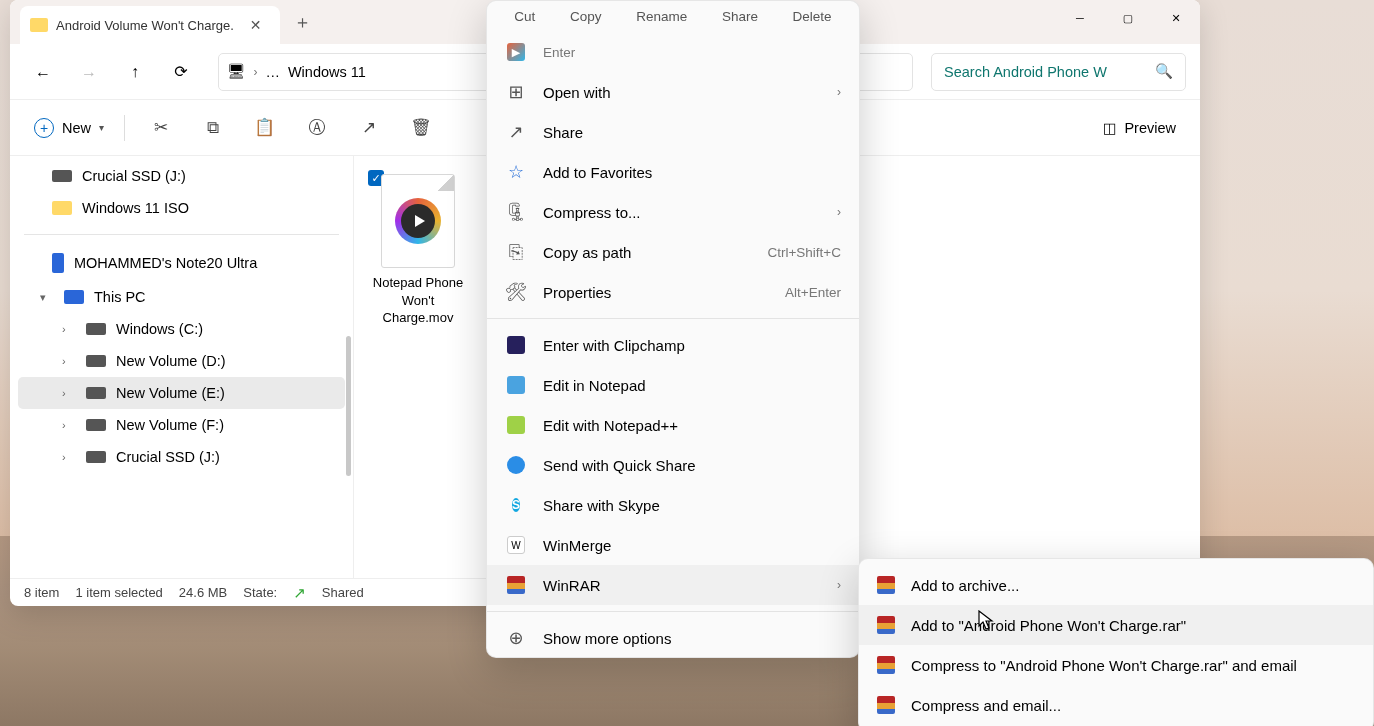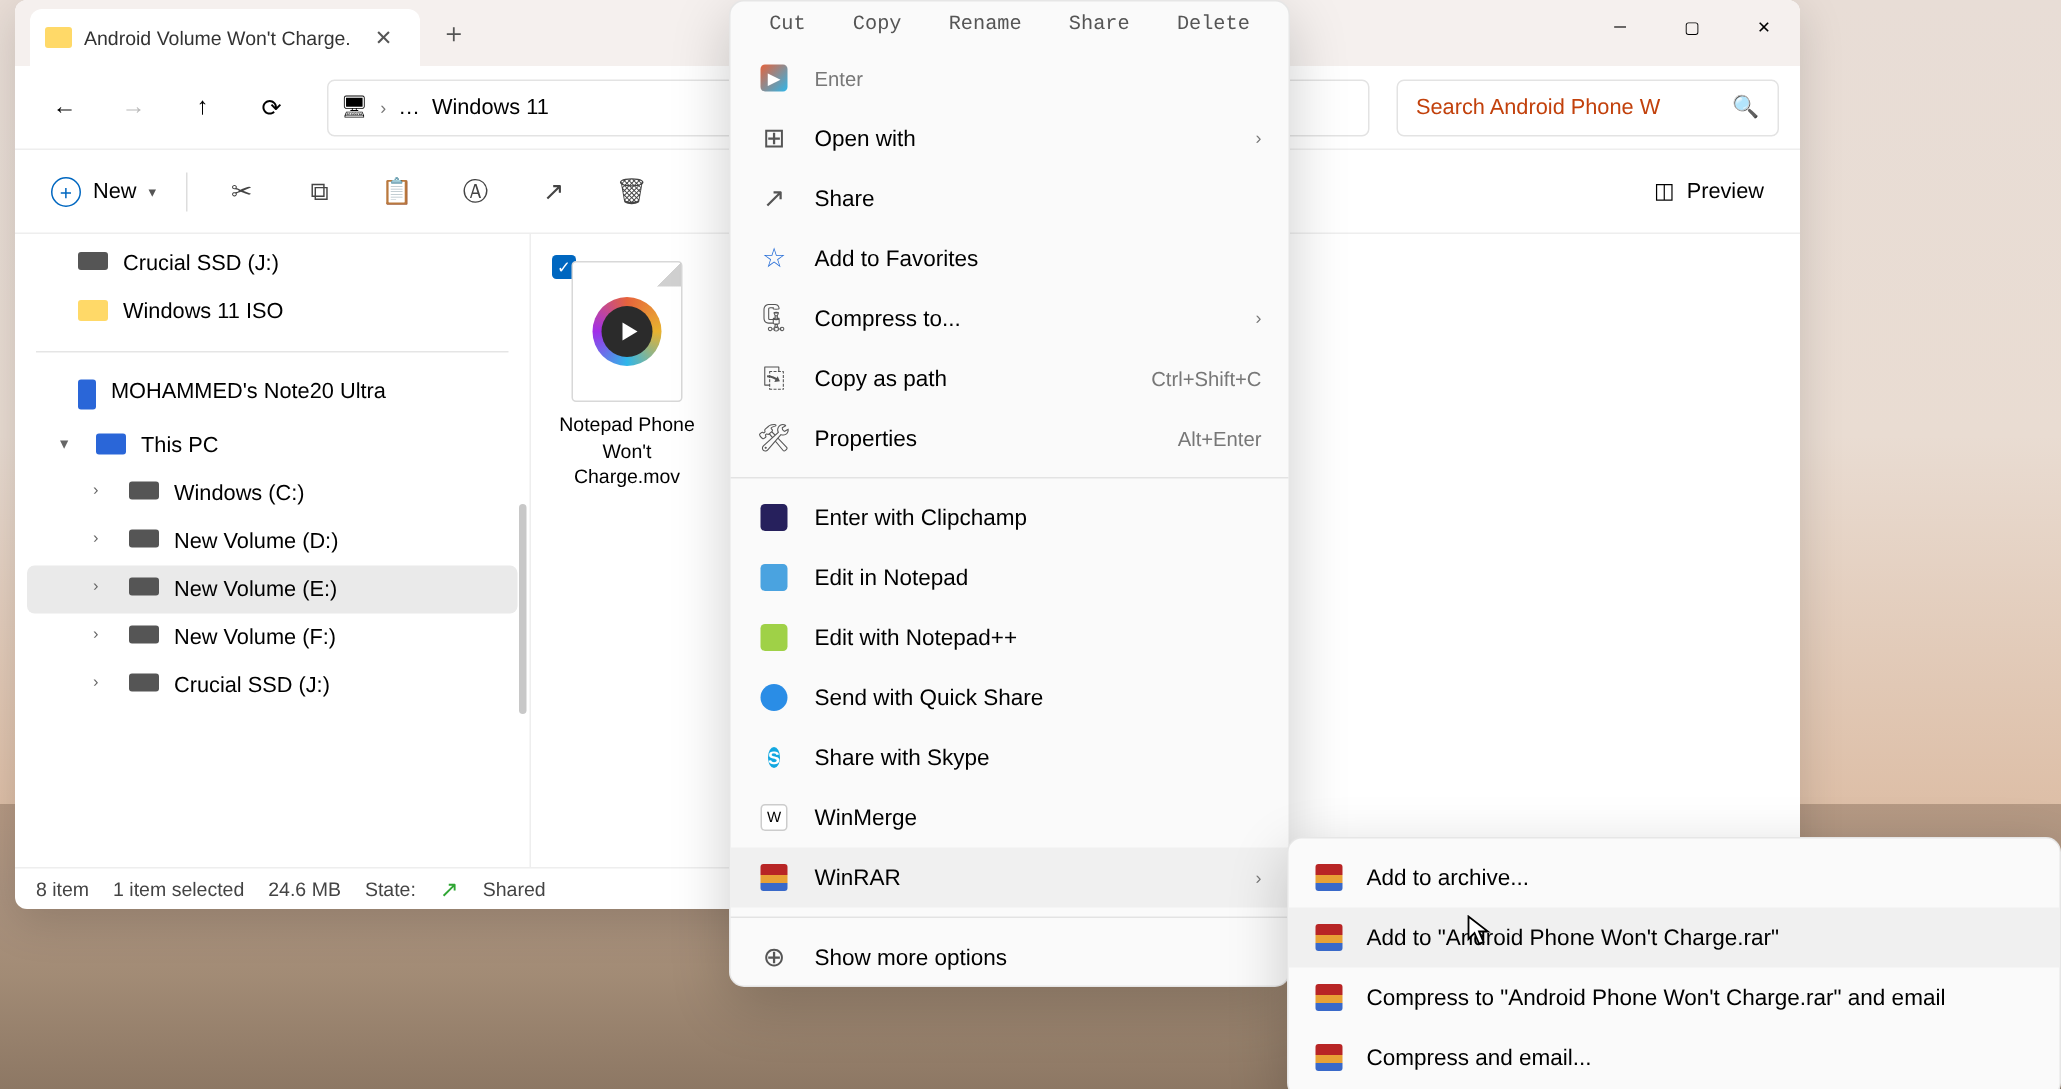--- a/index.html
+++ b/index.html
@@ -105,21 +105,21 @@
   font-size: 14.5px;
 }
 .search-bar {
   width: 255px;
   border: 1px solid #e3e3e3;
   border-radius: 5px;
   height: 38px;
   display: flex;
   align-items: center;
   padding: 0 12px;
-  color: #c2410c;
+  color: #0f766e;
   font-size: 14.5px;
   gap: 10px;
 }
 .search-bar span:first-child { flex: 1; overflow: hidden; white-space: nowrap; text-overflow: ellipsis; }
 
 .toolbar2 {
   height: 56px;
   display: flex;
   align-items: center;
   padding: 0 14px;
@@ -173,20 +173,21 @@
   position: absolute;
   right: 2px;
   top: 180px;
   width: 5px;
   height: 140px;
   background: #c8c8c8;
   border-radius: 3px;
 }
 .side-item {
   display: flex;
+  align-items: center;
   gap: 10px;
   padding: 8px 8px;
   border-radius: 5px;
   font-size: 14.5px;
   cursor: pointer;
 }
 .side-item.selected { background: #eaeaea; }
 .side-indent1 { padding-left: 34px; }
 .side-indent2 { padding-left: 22px; }
 .side-indent3 { padding-left: 44px; }
@@ -286,21 +287,21 @@
   font-size: 15px;
 }
 .ctx1 { left: 486px; top: 0; width: 374px; height: 658px; }
 .ctx-top-actions {
   display: flex;
   justify-content: space-around;
   padding: 2px 10px 8px 10px;
   font-size: 13.5px;
   color: #555;
 }
-.ctx-top-actions div { cursor: pointer; font-family: Liberation Mono, monospace; }
+.ctx-top-actions div { cursor: pointer; }
 .ctx-item {
   display: flex;
   align-items: center;
   padding: 8px 18px;
   gap: 16px;
   cursor: pointer;
   position: relative;
   height: 40px;
 }
 .ctx-item.hover { background: #f0f0f0; }

